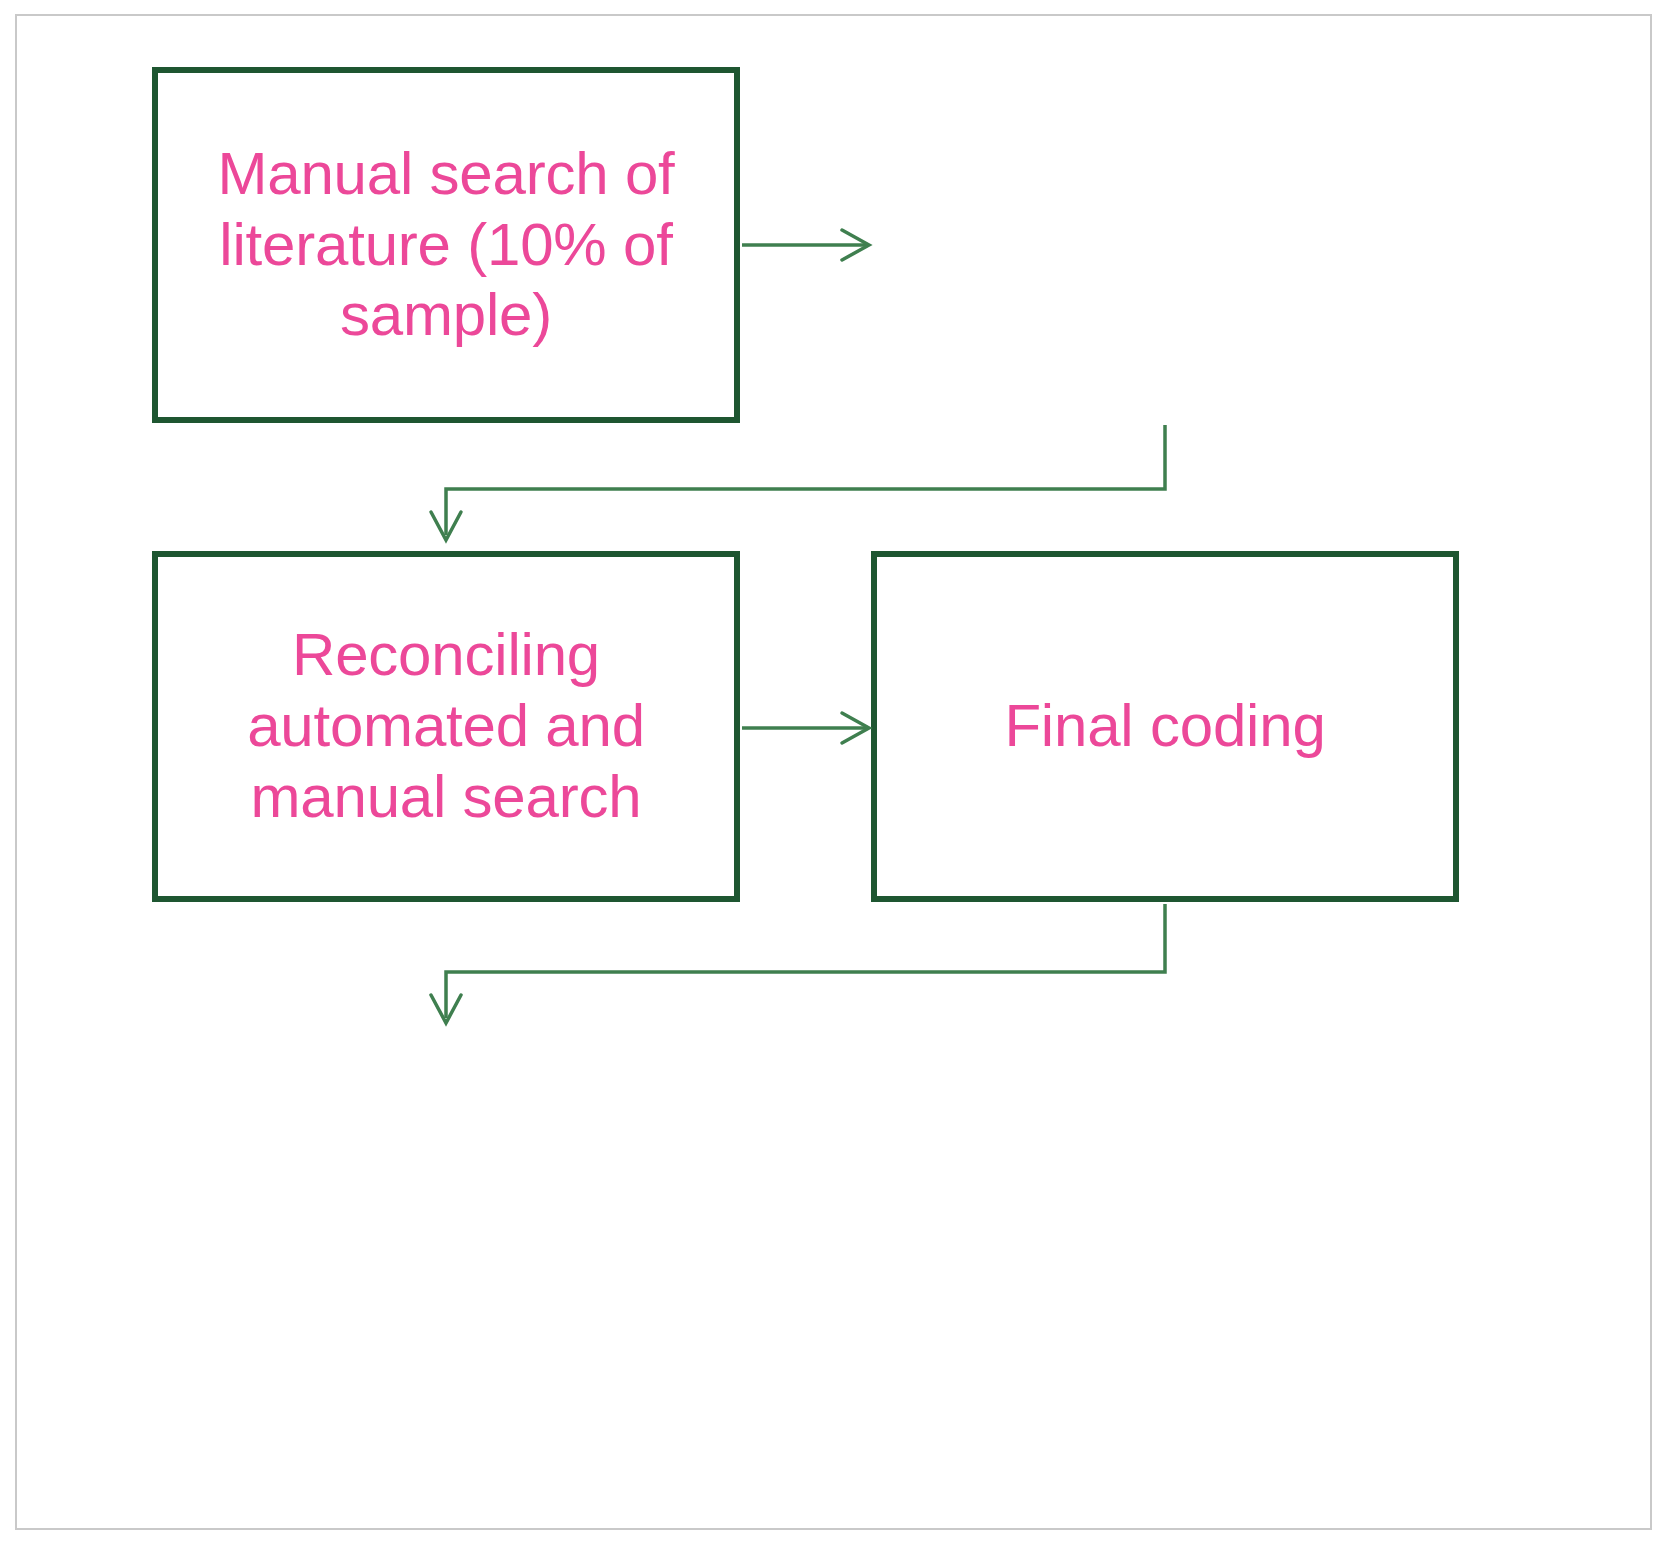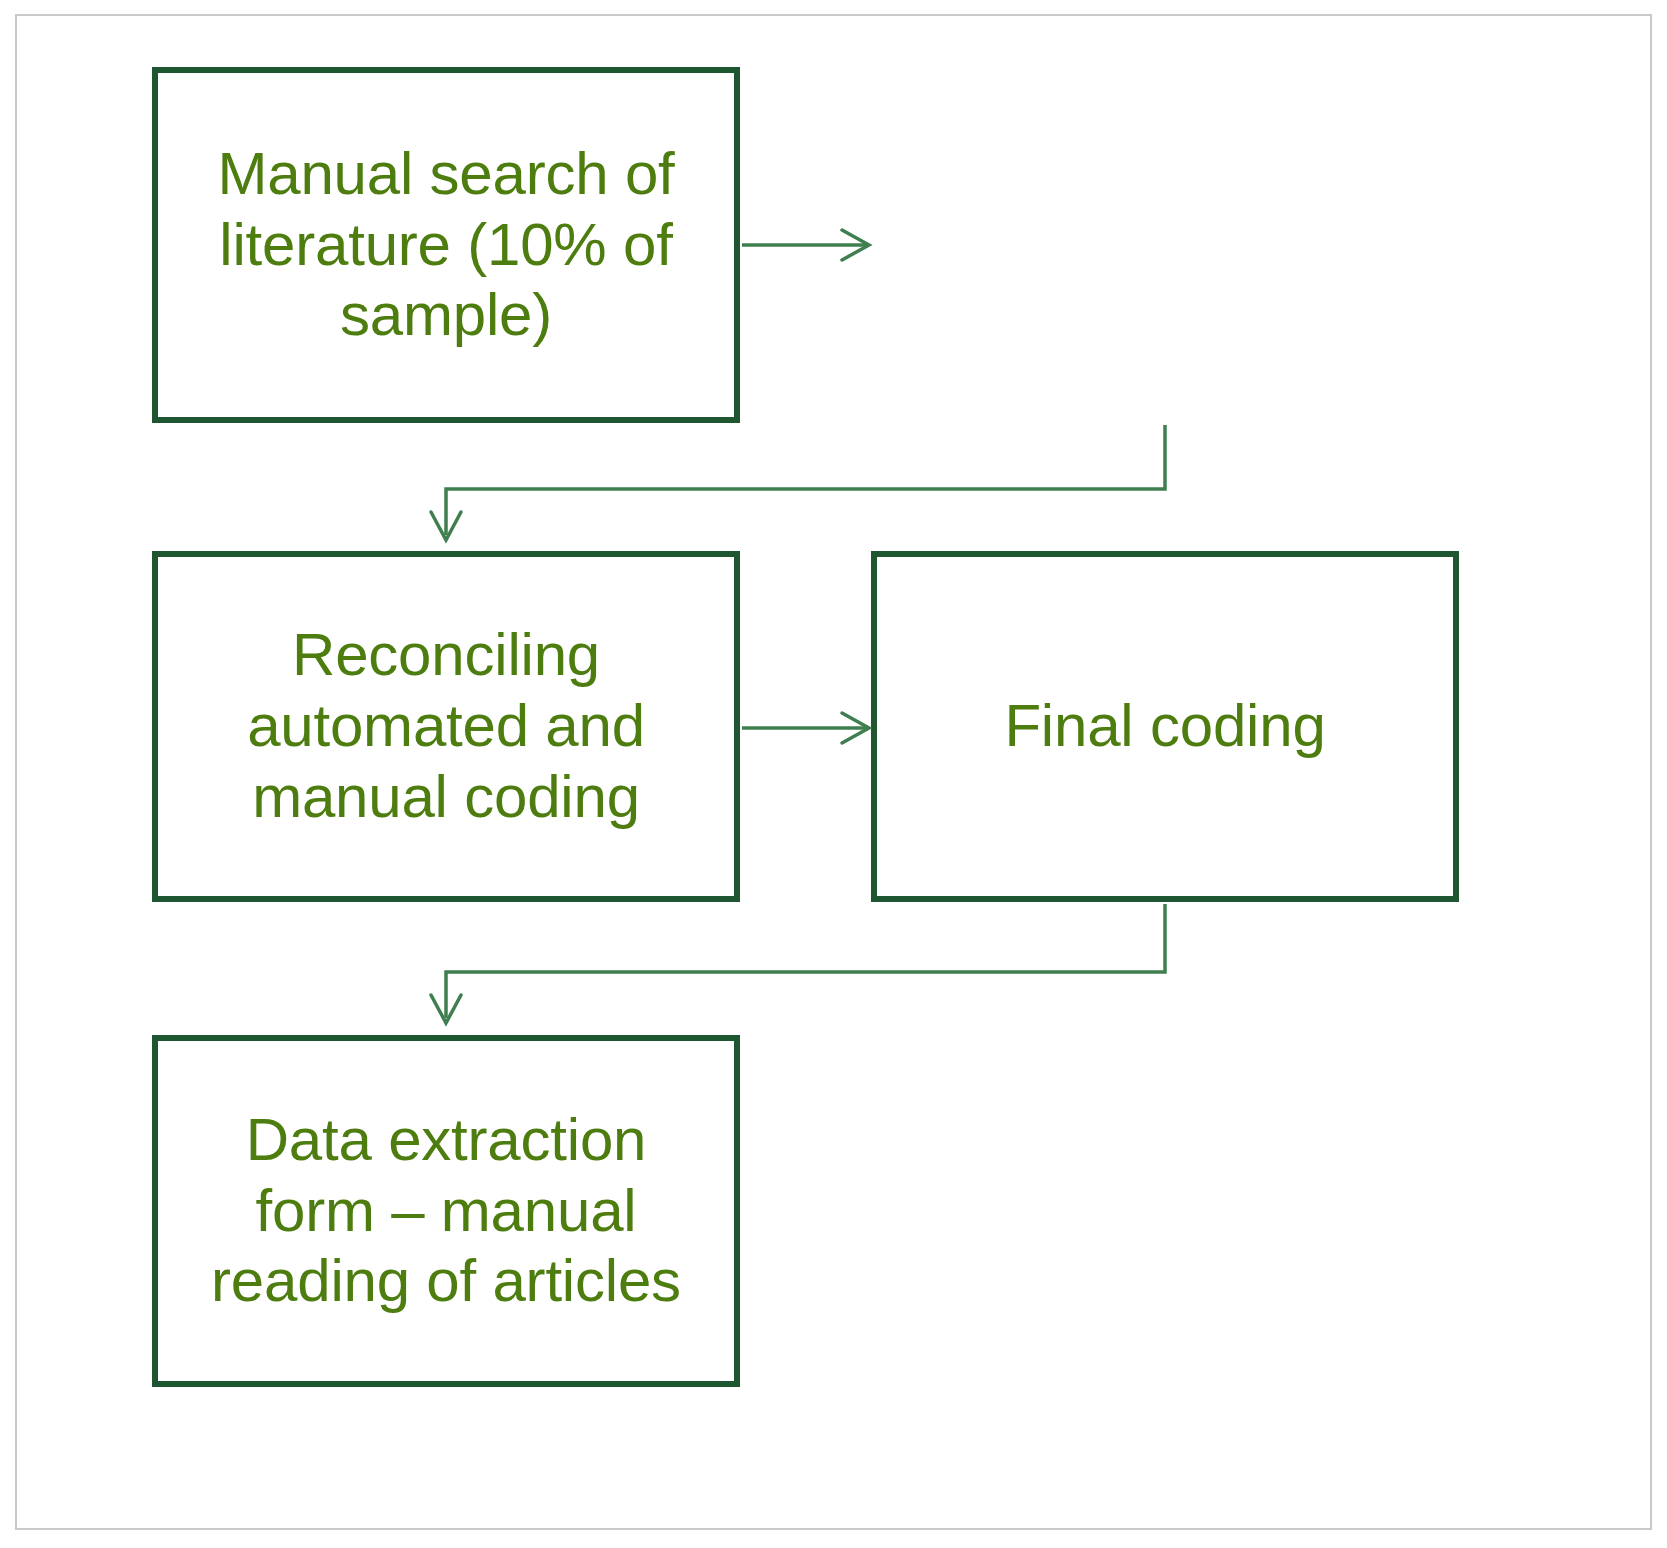--- a/index.html
+++ b/index.html
@@ -35,21 +35,21 @@
     border: 6px solid #1e5631;
     background: #ffffff;
     display: flex;
     align-items: center;
     justify-content: center;
     text-align: center;
   }
   .node .label {
     font-size: 60px;
     line-height: 1.18;
-    color: #4d7c0f;
+    color: #ec4899;
     font-weight: 400;
     letter-spacing: -0.2px;
     padding: 0 16px;
     white-space: pre-line;
   }
   
   #node-manual-search { left: 152px; top: 67px;  width: 588px; height: 356px; }
   #node-auto-precode  { left: 871px; top: 67px;  width: 588px; height: 356px; }
   #node-reconcile     { left: 152px; top: 551px; width: 588px; height: 351px; }
   #node-final-coding  { left: 871px; top: 551px; width: 588px; height: 351px; }
@@ -74,32 +74,27 @@
   <div class="node" id="node-manual-search">
     <div class="label">Manual search of
 literature (10% of
 sample)</div>
   </div>
 
 
   <div class="node" id="node-reconcile">
     <div class="label">Reconciling
 automated and
-manual coding</div>
+manual search</div>
   </div>
 
   <div class="node" id="node-final-coding">
     <div class="label">Final coding</div>
   </div>
 
-  <div class="node" id="node-data-extract">
-    <div class="label">Data extraction
-form – manual
-reading of articles</div>
-  </div>
 
   <svg class="connectors" viewBox="0 0 1667 1548" width="1667" height="1548">
 
     <g>
       <path d="M 742 245 L 866 245" fill="none" stroke="#3f7f4f" stroke-width="3.5"></path>
       <path d="M 842 230 L 869 245 L 842 260" fill="none" stroke="#3f7f4f" stroke-width="3.5" stroke-linecap="round" stroke-linejoin="miter"></path>
     </g>
 
     <g>
       <path d="M 1165 425 L 1165 489 L 446 489 L 446 535" fill="none" stroke="#3f7f4f" stroke-width="3.5" stroke-linejoin="miter"></path>

